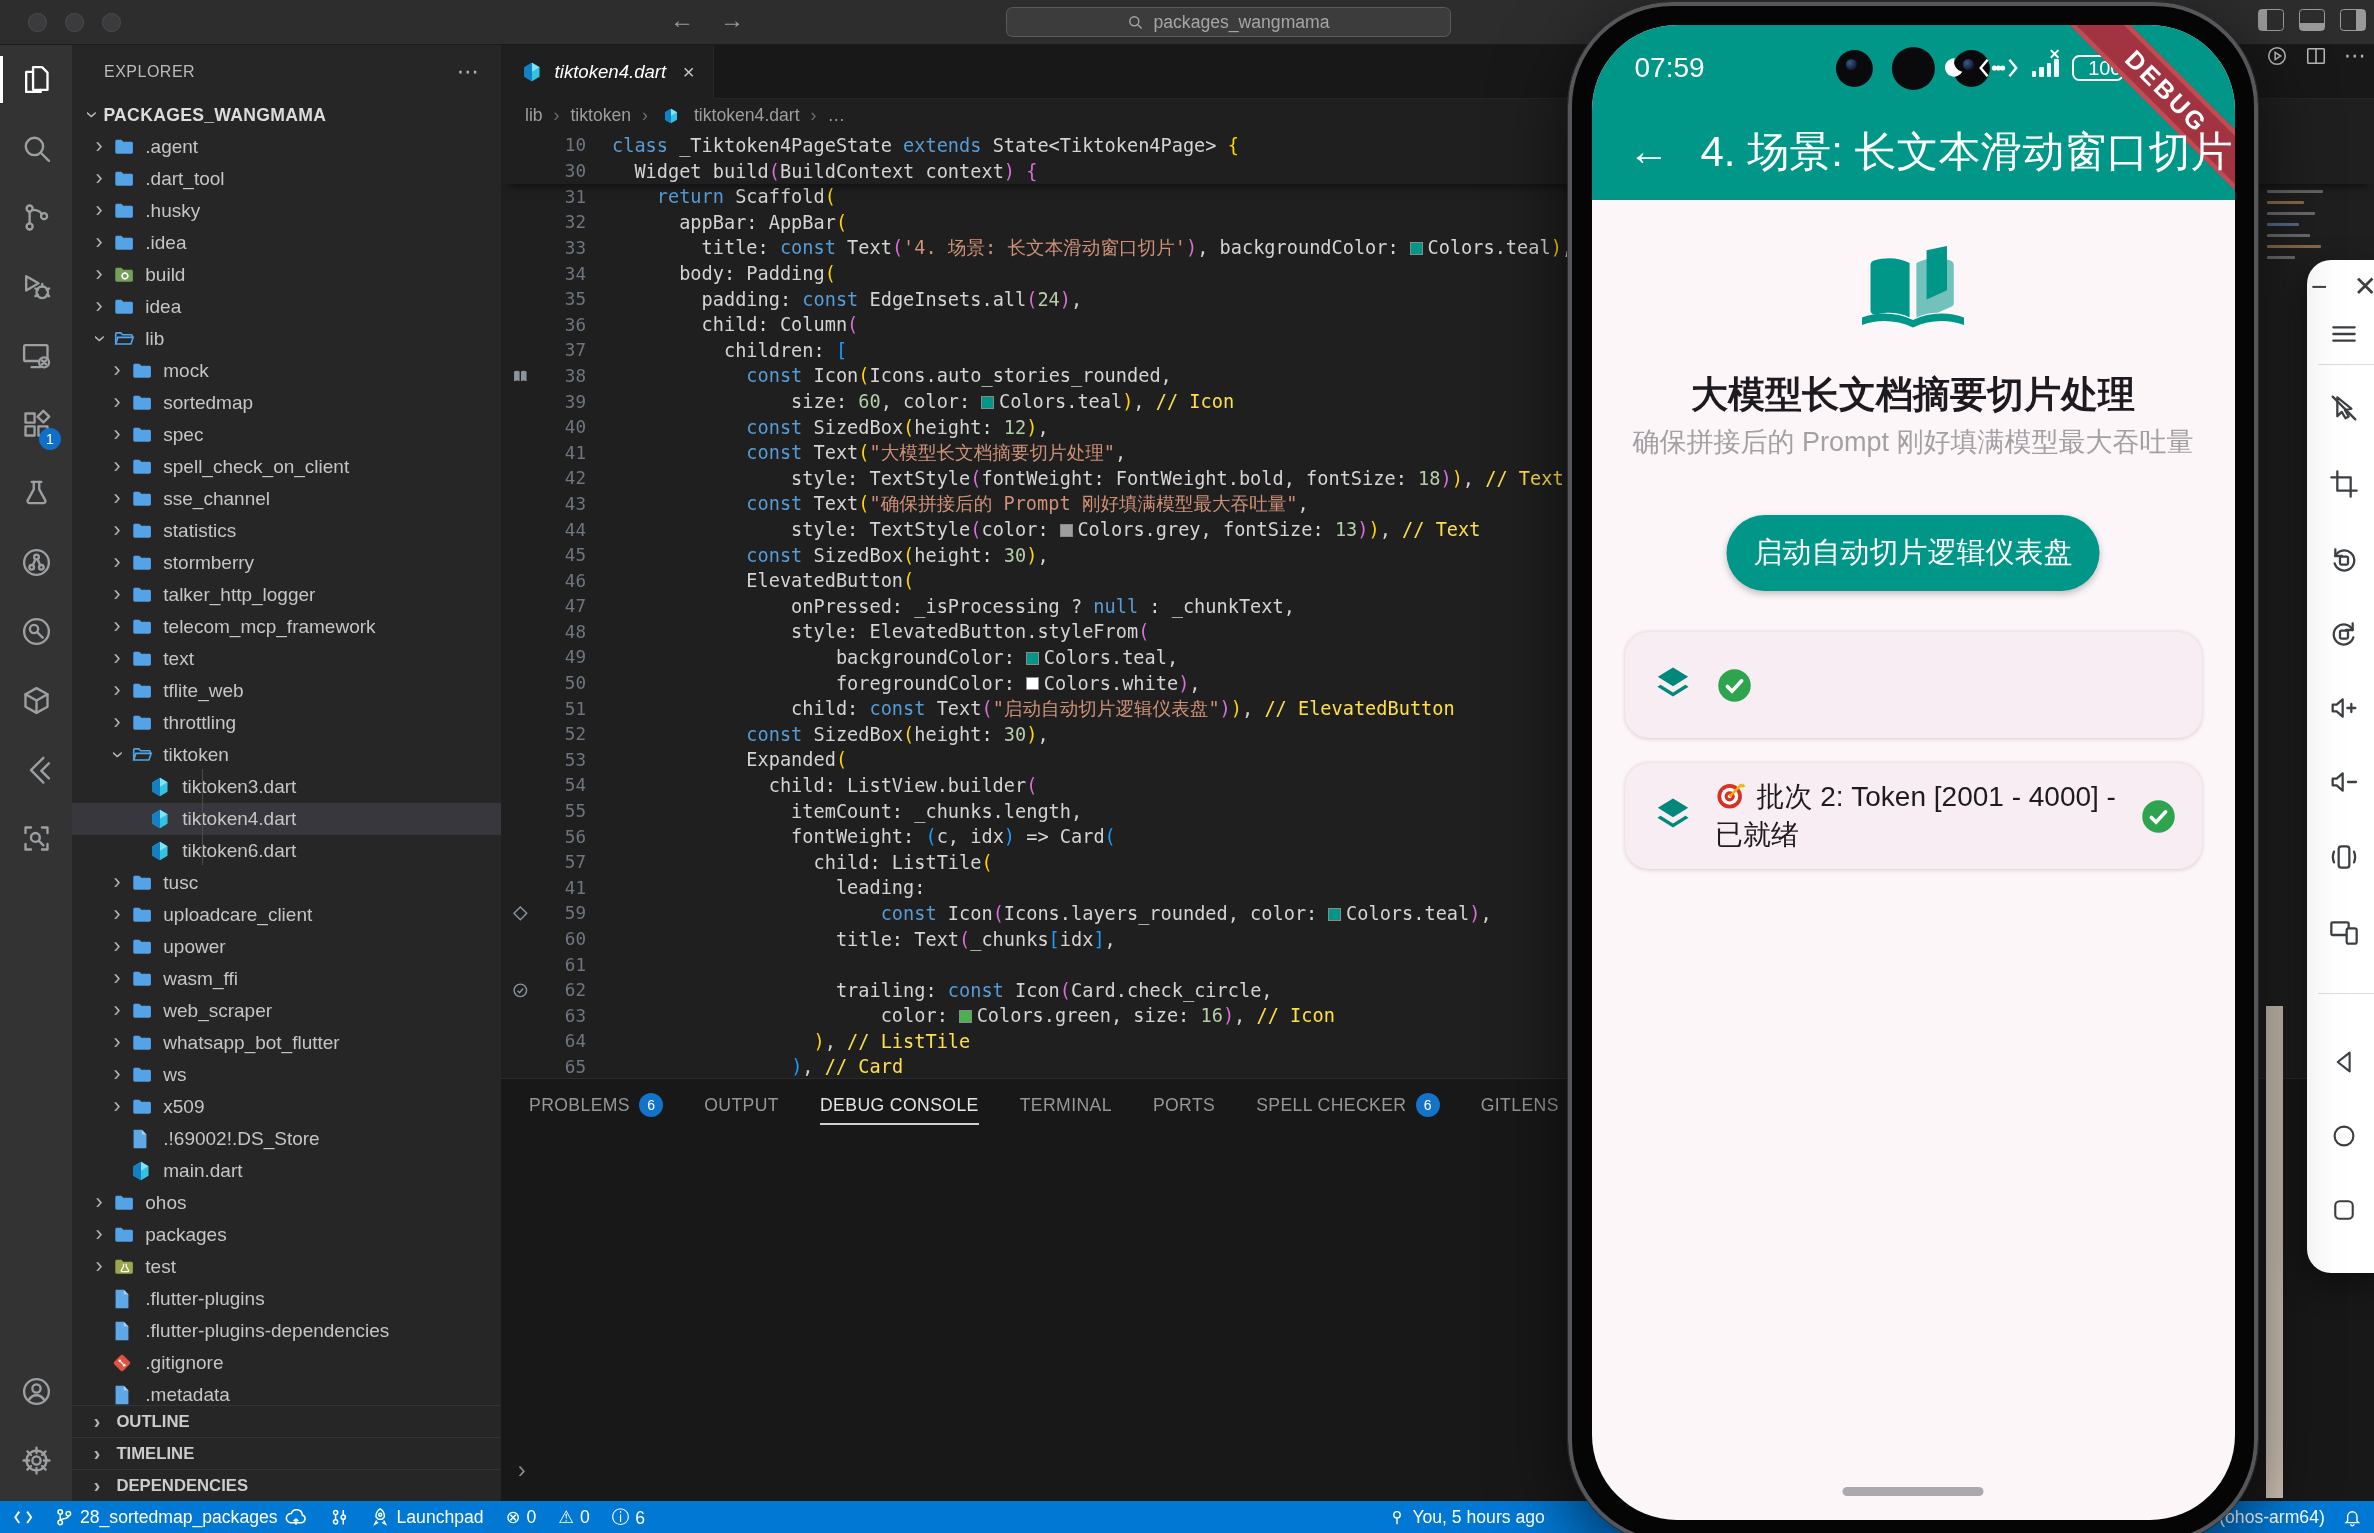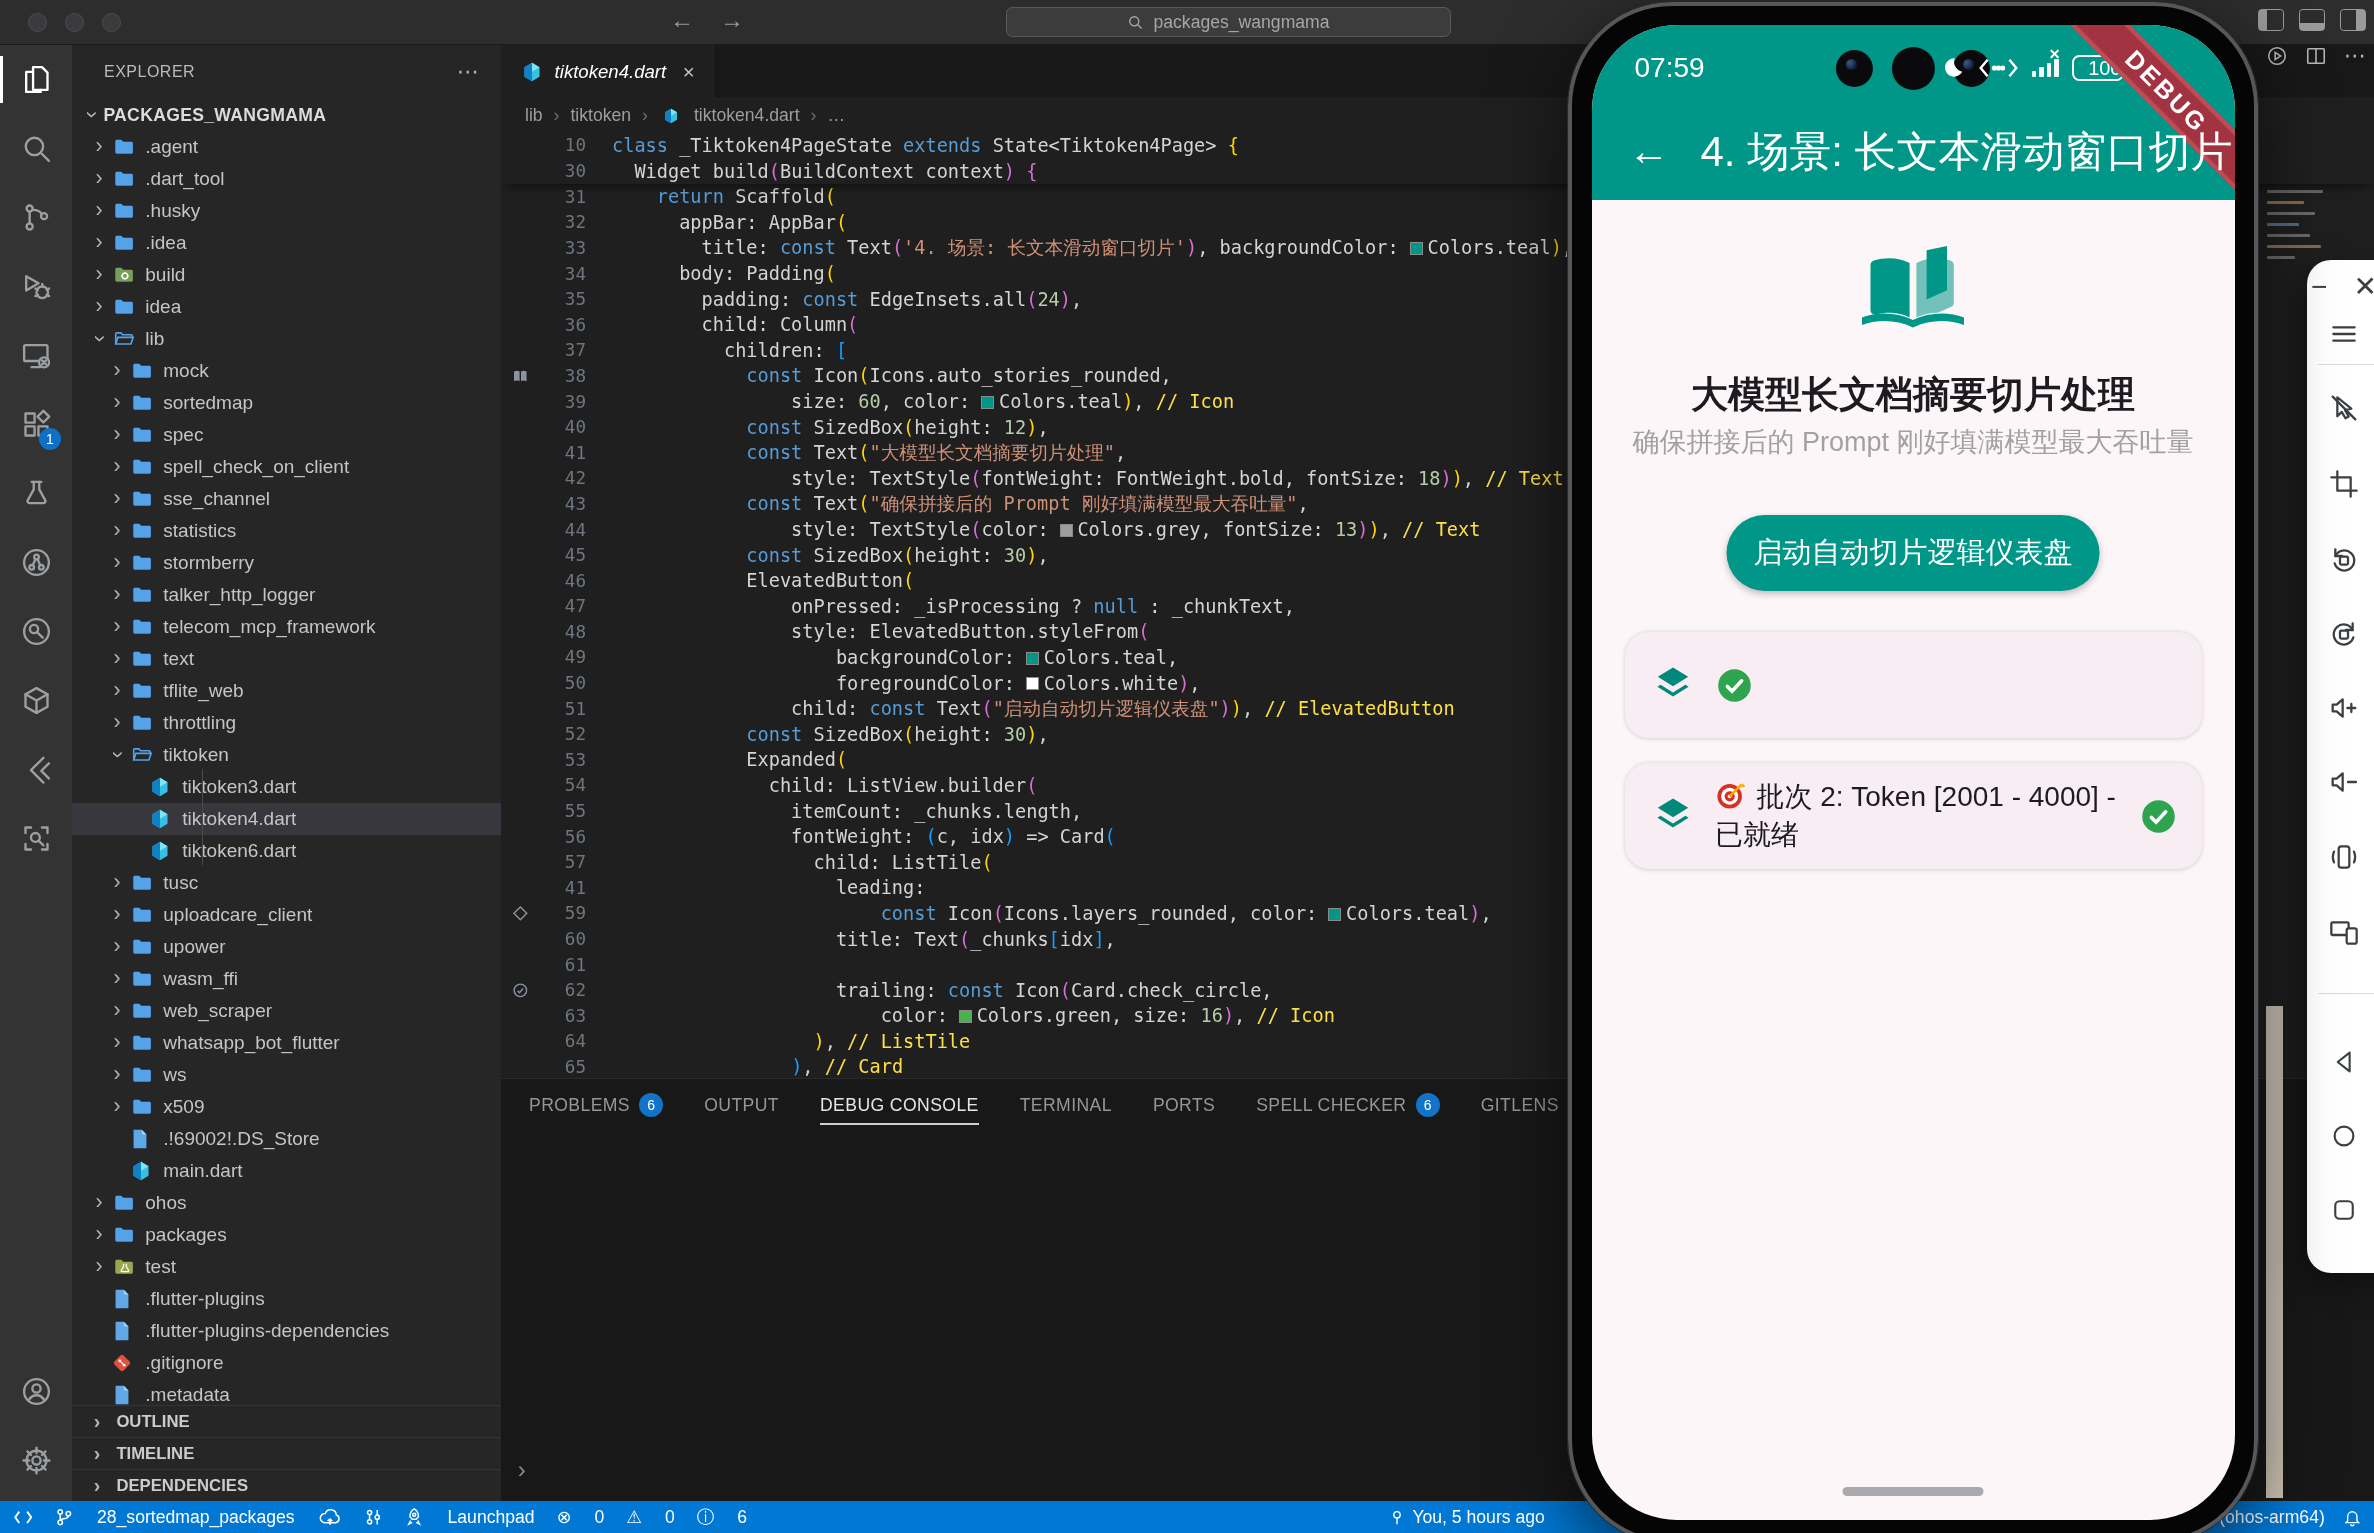--- a/index.html
+++ b/index.html
@@ -66,21 +66,21 @@
   .panel{position:absolute;left:501px;top:1078px;width:1874px;height:423px;background:#181818;border-top:0.9px solid #2b2b2b;z-index:2}
   .panel-tabs{display:flex;gap:41px;align-items:center;height:52px;padding-left:28px}
   .ptab{display:flex;align-items:center;gap:9.3px;color:#969696;font-size:17.6px;letter-spacing:0.4px;height:52px;position:relative;cursor:pointer}
   .ptab.active{color:#e5e5e5}
   .ptab.active::after{content:"";position:absolute;left:0;right:0;bottom:5.6px;height:2.3px;background:#cfcfcf}
   .pbadge{min-width:24px;height:24px;border-radius:12px;background:#1273c8;color:#fff;font-size:14px;display:flex;align-items:center;justify-content:center;padding:0 5.6px}
   .dbg-prompt{position:absolute;left:16.7px;bottom:16.7px;color:#8a8a8a;font-size:24px}
   
   .statusbar{position:absolute;left:0;bottom:0;width:2375px;height:32px;background:#0078d4;color:#fff;font-size:17.6px;z-index:10}
   .st-left{position:absolute;left:13px;top:0;height:32px;display:flex;align-items:center;gap:22px}
-  .st-item{display:flex;align-items:center;gap:23px;white-space:nowrap}
+  .st-item{display:flex;align-items:flex-end;gap:6px;white-space:nowrap}
   .st-you{position:absolute;left:1389px;top:0;height:32px;display:flex;align-items:center;gap:7.4px}
   .st-right{position:absolute;right:13px;top:0;height:32px;display:flex;align-items:center;gap:18.6px}
   .st-glyph{font-size:17.6px}
   
   .phone{position:absolute;left:1568px;top:1.9px;width:690px;height:1542px;z-index:60;background:#050505;border:4.6px solid #55575a;outline:0.9px solid #2a2a2a;border-radius:104px;box-shadow:0 20.4px 74px rgba(0,0,0,.6)}
   .screen{position:absolute;left:19.5px;top:19.5px;right:19.5px;bottom:19.5px;border-radius:85px;overflow:hidden;background:#fcf6f9}
   .tealtop{position:absolute;left:0;top:0;right:0;height:175px;background:#009688}
   .ph-status{position:absolute;left:0;top:20.4px;right:0;height:45px;display:flex;align-items:center}
   .ph-time{position:absolute;left:43px;color:#fff;font-size:28px;font-weight:500}
   .cams{position:absolute;left:50%;transform:translateX(-50%);display:flex;gap:18.6px;align-items:center}

